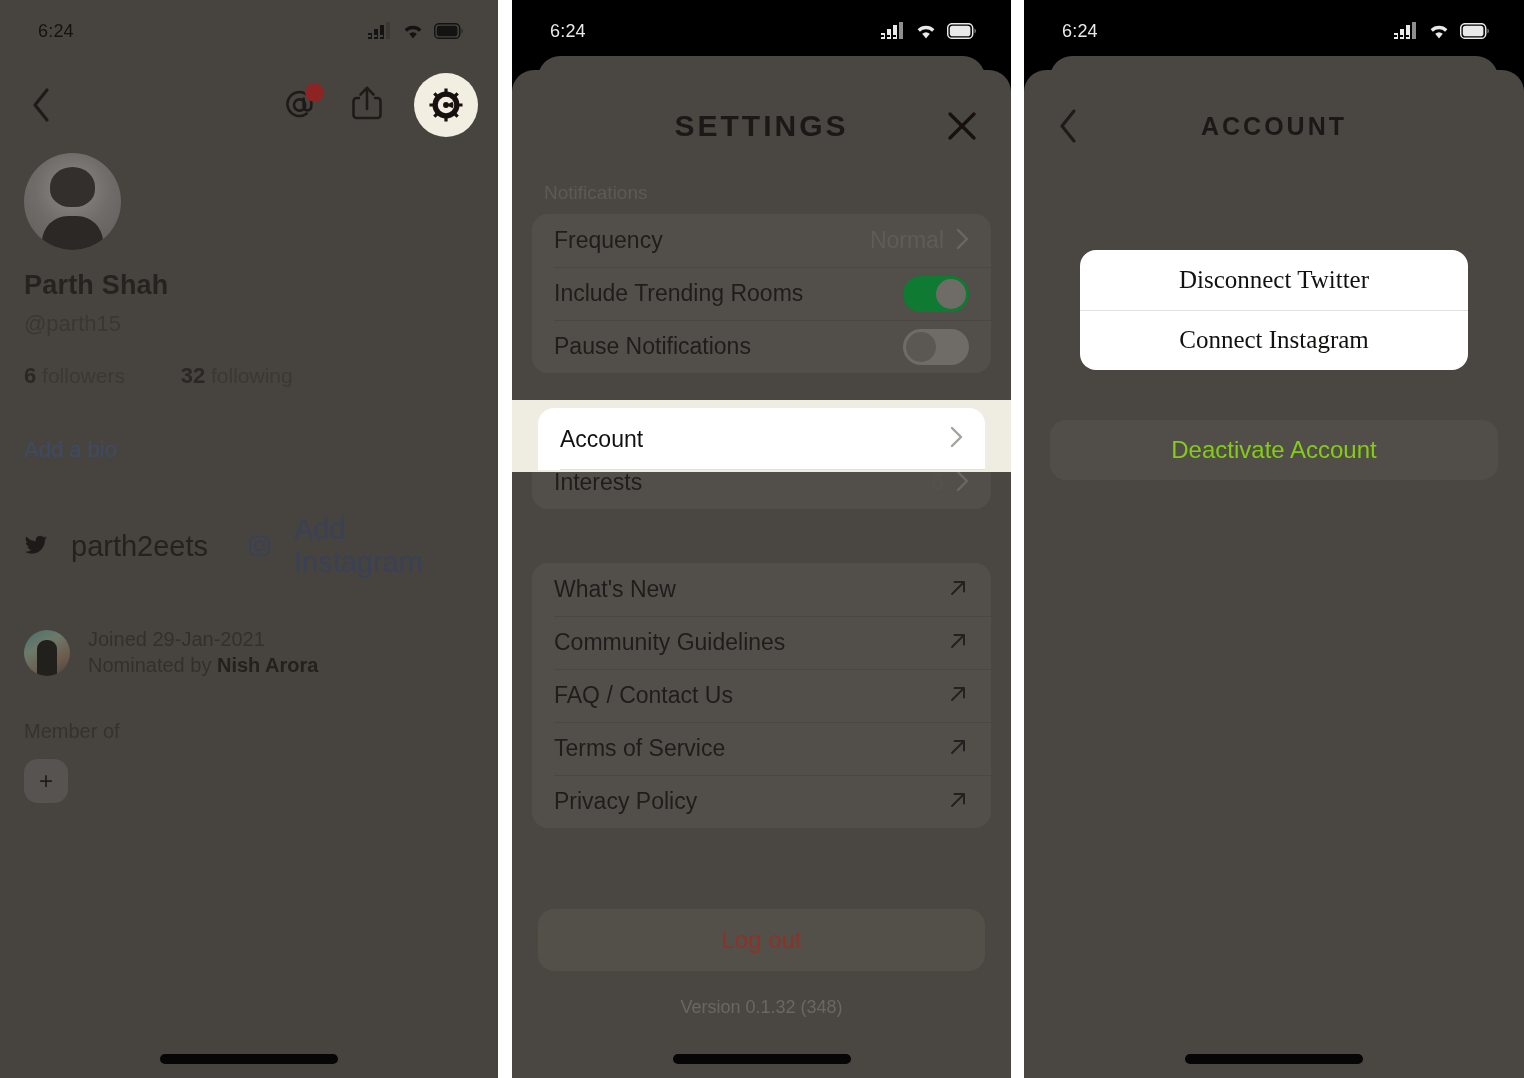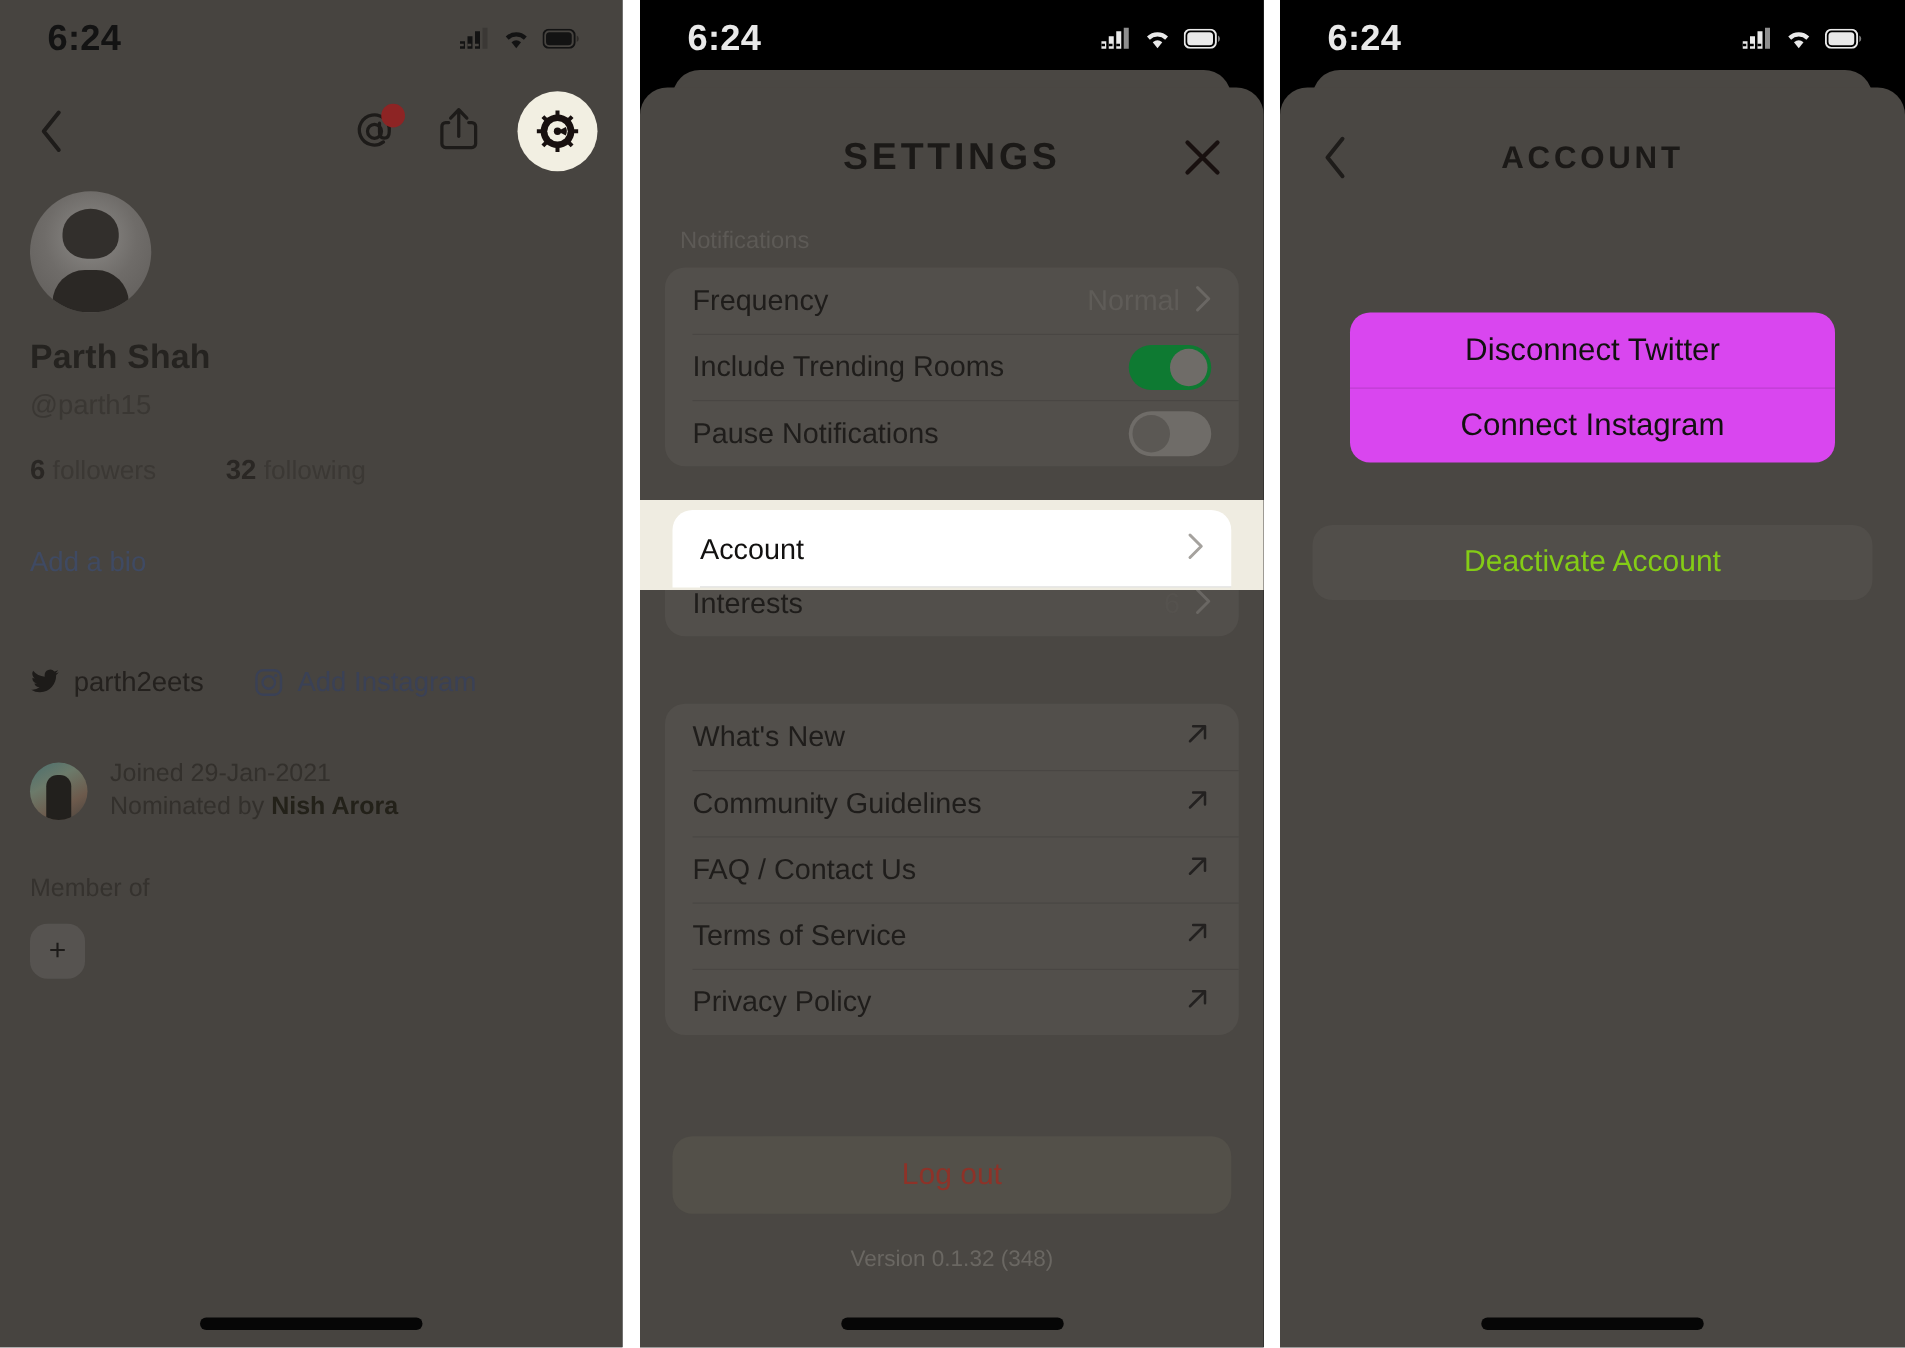--- a/index.html
+++ b/index.html
@@ -32,21 +32,21 @@
     position: relative;
     height: 62px;
     display: flex;
     align-items: center;
     justify-content: space-between;
     padding: 0 34px 0 38px;
     color: #0f0f0f;
     z-index: 6;
   }
   .statusbar.on-dim { color: #131313; }
-  .sb-time { font-size: 29px; font-weight: 700; letter-spacing: 0.2px; }
+  .sb-time { font-size: 18px; font-weight: 400; letter-spacing: 0.2px; }
   .sb-right { display: flex; align-items: center; gap: 9px; }
   .sb-icon { display: block; }
 
   
   .profile-root {
     position: absolute; inset: 0;
     background: #474440;
   }
   .profile-content {
     position: absolute; inset: 0;
@@ -96,21 +96,21 @@
     width:61px; height:34px; border-radius:26px 26px 0 0;
     background:#2b2825;
   }
   .pname { font-size: 27px; font-weight: 700; margin-top: 20px; color:#252320; letter-spacing:.2px;}
   .phandle { font-size: 22px; margin-top: 10px; color: #3a3733; }
   .pstats { margin-top: 26px; font-size: 21px; color:#3b3834; }
   .pstats b { font-weight: 700; font-size: 22px; color:#2a2724; }
   .pstats .gap { display:inline-block; width: 44px; }
   .add-bio { margin-top: 48px; font-size: 22px; color: #3f4a63; }
   .socials { margin-top: 50px; display:flex; align-items:center; gap: 40px; }
-  .social { display:flex; align-items:center; gap: 11px; font-size: 22px; margin-top: 20px; }
+  .social { display:flex; align-items:center; gap: 23px; font-size: 29px; }
   .social.tw { color:#24211e; }
   .social.ig { color:#3a4156; }
   .joined-row { margin-top: 48px; display:flex; align-items:center; gap:18px; }
   .joined-avatar {
     width: 46px; height: 46px; border-radius: 50%;
     background: linear-gradient(150deg,#4a6f6e 0%,#6c7a6a 35%,#6d5a4c 70%,#4a443e 100%);
     position:relative; overflow:hidden;
   }
   .joined-avatar::after{
     content:""; position:absolute; left:13px; top:10px; width:20px; height:36px;
@@ -229,21 +229,21 @@
     position: relative; height: 112px;
     display:flex; align-items:center; justify-content:center;
   }
   .acct-title { font-size: 25px; font-weight: 600; letter-spacing: 3px; color:#1b1917; }
   .acct-back {
     position:absolute; left: 26px; top:50%; transform:translateY(-50%);
     width: 36px; height: 36px; display:flex; align-items:center; justify-content:center;
   }
   .action-sheet {
     margin: 68px 56px 0;
-    background:#d946ef; border-radius: 16px; overflow:hidden;
+    background:#ffffff; border-radius: 16px; overflow:hidden;font-family:Liberation Serif, serif;
   }
   .action-item {
     height: 60px; display:flex; align-items:center; justify-content:center;
     font-size: 25px; color:#121110; position:relative;
   }
   .action-item + .action-item::before {
     content:""; position:absolute; left:0; right:0; top:0; height:1px;
     background: rgba(0,0,0,0.12);
   }
   .deactivate-btn {

